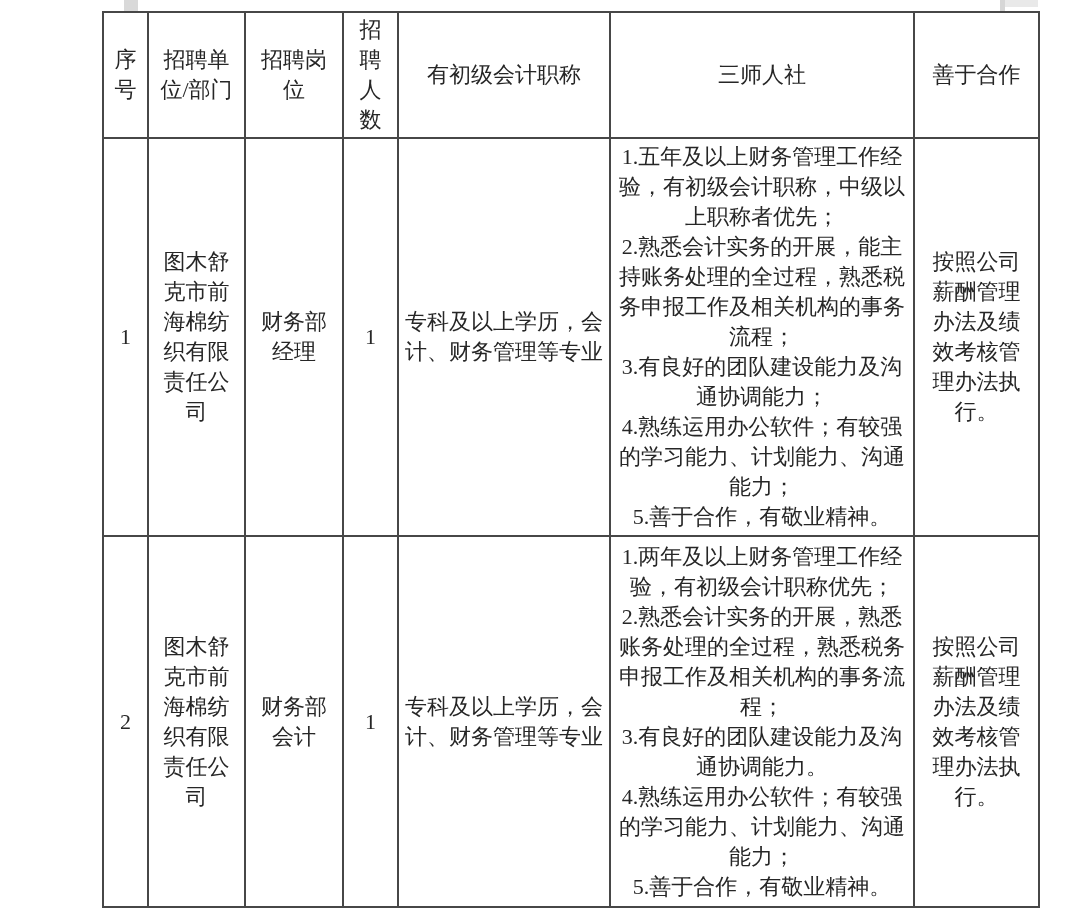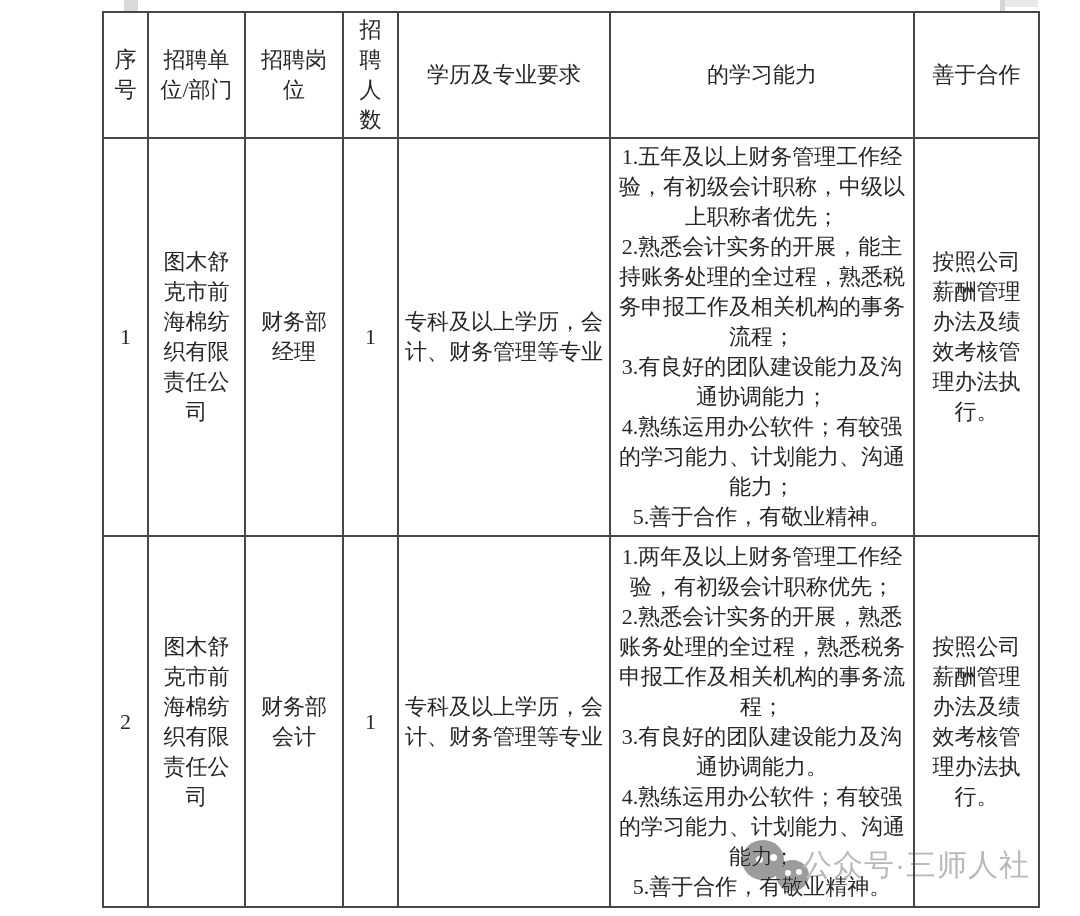--- a/index.html
+++ b/index.html
@@ -121,22 +121,22 @@
         <th class="col-seq">序
 号</th>
         <th class="col-unit">招聘单
 位/部门</th>
         <th class="col-position">招聘岗
 位</th>
         <th class="col-headcount">招
 聘
 人
 数</th>
-        <th class="col-education">学历及专业要求</th>
-        <th class="col-requirements">的学习能力</th>
+        <th class="col-education">有初级会计职称</th>
+        <th class="col-requirements">三师人社</th>
         <th class="col-salary">善于合作</th>
       </tr>
     </thead>
     <tbody>
       <tr class="row-1">
         <td class="cell-seq">1</td>
         <td class="cell-unit">图木舒
 克市前
 海棉纺
 织有限
@@ -195,24 +195,14 @@
         <td class="cell-salary">按照公司
 薪酬管理
 办法及绩
 效考核管
 理办法执
 行。</td>
       </tr>
     </tbody>
   </table>
 
-  <div class="watermark">
-    <span class="wm-bubble wm-bubble-big">
-      <span class="wm-eye wm-eye-1"></span>
-      <span class="wm-eye wm-eye-2"></span>
-    </span>
-    <span class="wm-bubble wm-bubble-small"></span>
-    <span class="wm-eye wm-eye-3"></span>
-    <span class="wm-eye wm-eye-4"></span>
-    <span class="wm-text">公众号·三师人社</span>
-  </div>
 
 </div>
 
 </body></html>

